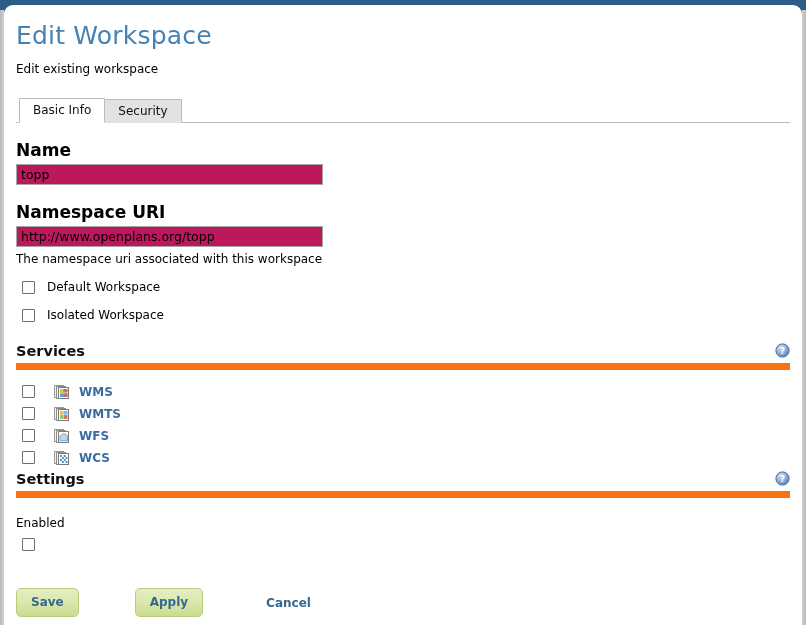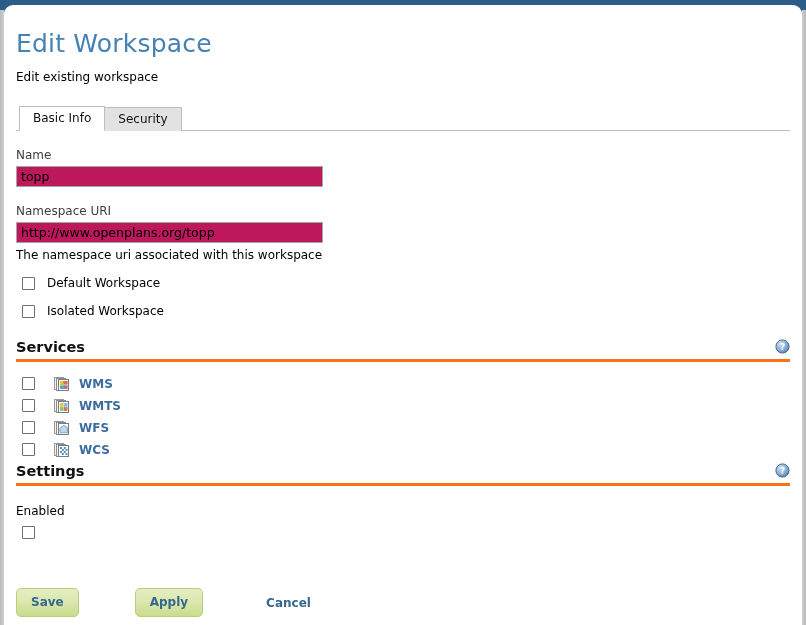--- a/index.html
+++ b/index.html
@@ -47,21 +47,21 @@
     border-top-left-radius: 9px;
     border-top-right-radius: 9px;
     box-sizing: border-box;
     padding: 0 12px;
     overflow: hidden;
   }
 
   
   .page-title {
     margin: 0;
-    padding-top: 24px;
+    padding-top: 16px;
     font-size: 25px;
     font-weight: normal;
     color: #4682b4;
     letter-spacing: 0.2px;
     line-height: 30px;
   }
   .page-subtitle {
     margin: 0;
     padding-top: 11px;
     font-size: 12px;
@@ -95,23 +95,24 @@
   .tab.active {
     background: #ffffff;
     border-bottom: 1px solid #ffffff;
     z-index: 2;
   }
 
   
   .field-block { margin-top: 17px; }
   .field-label {
     display: block;
-    font-size: 12px;
-    color: #404040;
+    font-size: 17px;
+    color: #000000;
     margin-bottom: 4px;
+    font-weight: bold;
   }
   .text-input {
     display: block;
     width: 307px;
     height: 21px;
     box-sizing: border-box;
     border: 1px solid #a6a6a6;
     background: #be185d;
     font-family: "DejaVu Sans", "Liberation Sans", sans-serif;
     font-size: 12.5px;
@@ -157,21 +158,21 @@
   .section {
     margin-top: 21px;
     position: relative;
   }
   .section-title {
     margin: 0;
     font-size: 14.5px;
     font-weight: bold;
     color: #111;
     padding-bottom: 3px;
-    border-bottom: 3px solid #f97316;
+    border-bottom: 7px solid #f97316;
     line-height: 17px;
   }
   .help-icon {
     position: absolute;
     right: 0px;
     top: 0px;
     width: 15px;
     height: 15px;
     cursor: pointer;
   }

